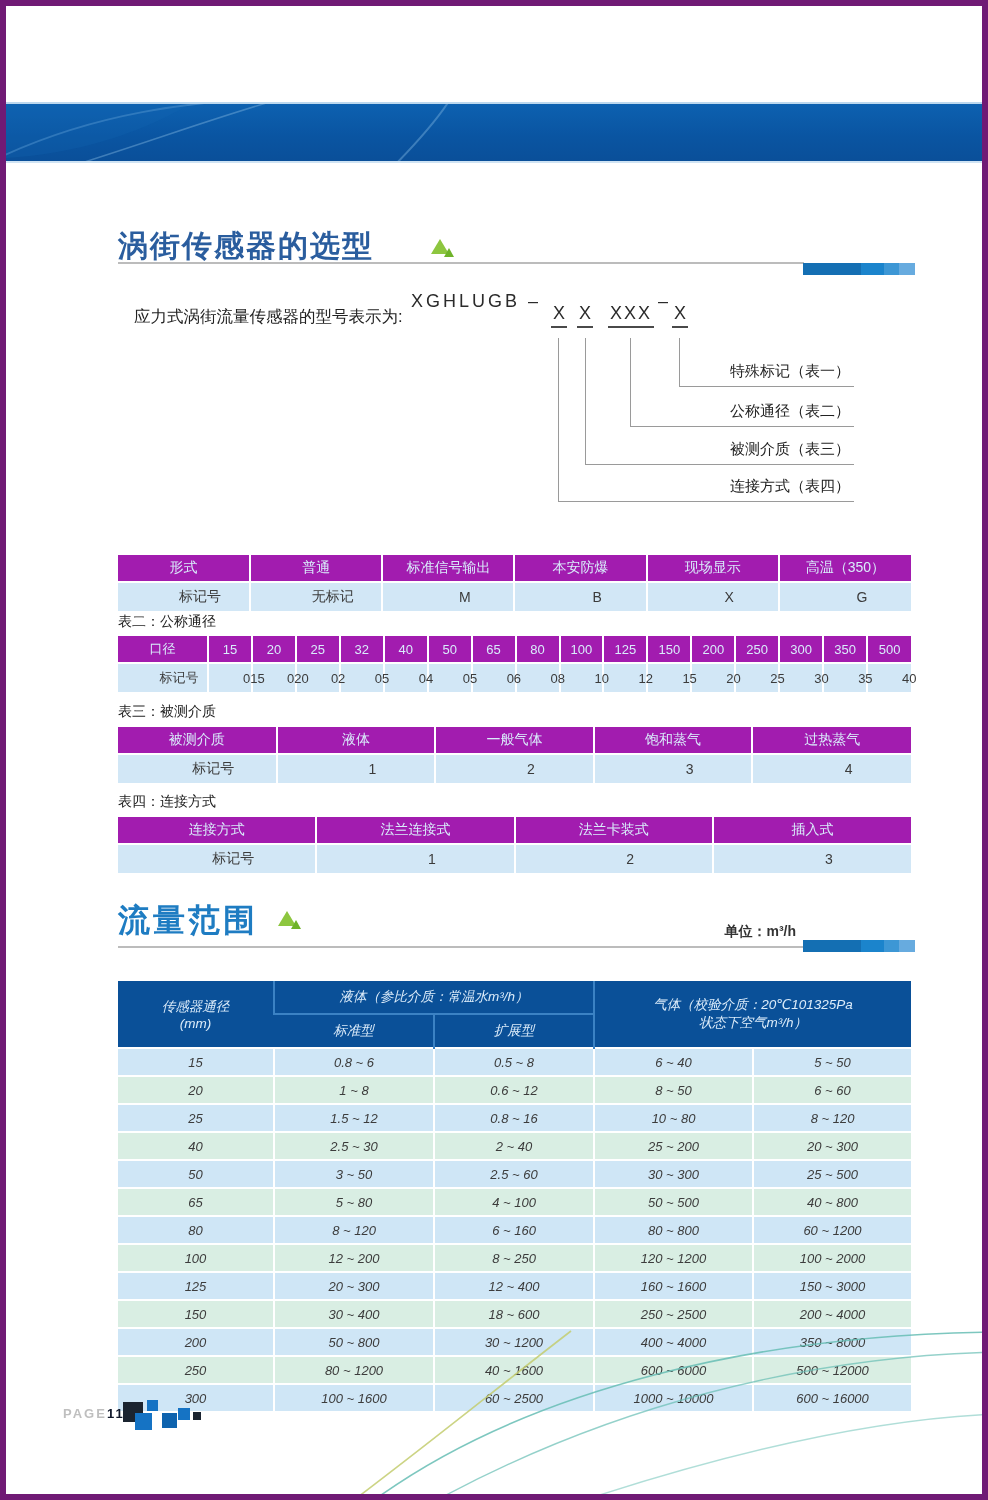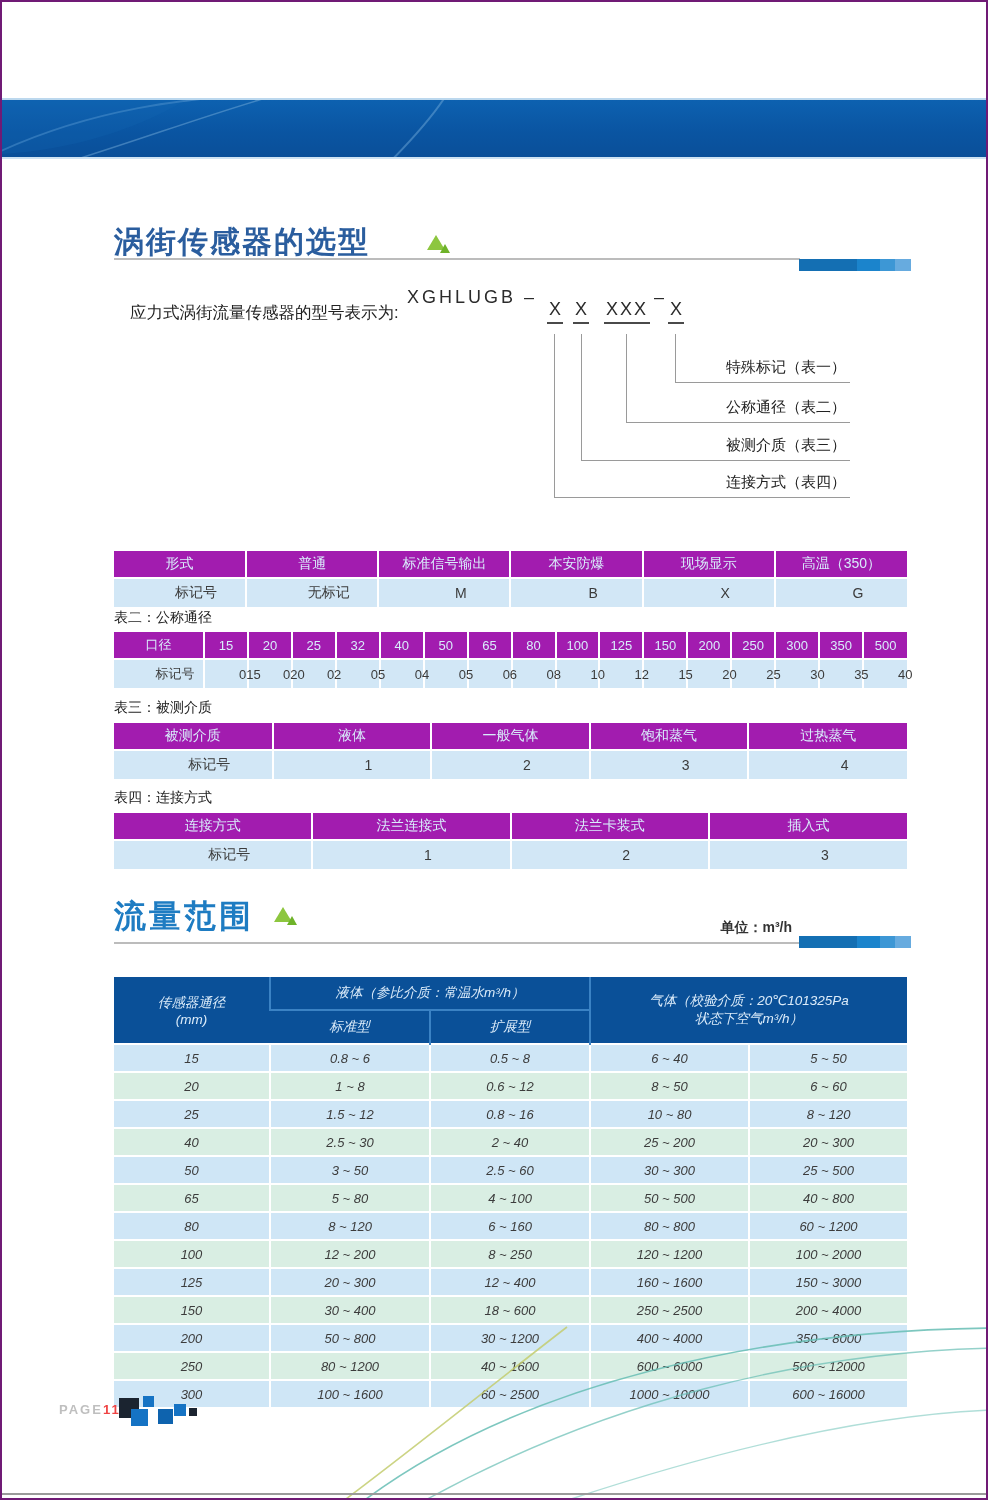--- a/index.html
+++ b/index.html
@@ -1,20 +1,20 @@
 <!DOCTYPE html>
 <html><head>
 <meta charset="utf-8">
 <style>
   html,body{margin:0;padding:0;background:#e8e8e8;}
   .page{
     position:relative;width:988px;height:1500px;margin:0 auto;
     background:#ffffff;overflow:hidden;
     font-family:"Liberation Sans","DejaVu Sans",sans-serif;
-    border:2px solid #701a75;box-sizing:border-box;
+    border:6px solid #701a75;box-sizing:border-box;
   }
   
   .banner-edge-top{position:absolute;left:0;top:96px;width:988px;height:2px;background:#bcd8ee;}
   .banner{position:absolute;left:0;top:98px;width:988px;height:57px;
     background:linear-gradient(180deg,#0d61b0 0%,#0a55a2 55%,#0a4f99 100%);}
   .banner-edge-bottom{position:absolute;left:0;top:155px;width:988px;height:2px;background:#cfe3f3;}
   
   .title1{position:absolute;left:112px;top:220px;font-family:"Liberation Serif","DejaVu Serif",serif;
     font-weight:bold;font-size:30px;color:#2a5d9e;letter-spacing:2px;}
   .title2{position:absolute;left:112px;top:893px;font-weight:bold;font-size:32px;color:#1e7cc2;letter-spacing:3px;}
@@ -49,21 +49,21 @@
   .flow tr.blue td{background:#cfe6f6;}
   .flow tr.mint td{background:#d9eee3;}
   .flow td + td{border-left:2px solid #ffffff;}
   .flow tbody td{border-top:2px solid #ffffff;}
   .fh-liquid,.fh-gas{border-left:2px solid #3b82c4;}
   .fh-sub{border-top:2px solid #3b82c4;}
   .fh-sub.second{border-left:2px solid #3b82c4;}
   
   .pagenum{position:absolute;left:57px;top:1400px;font-size:13px;font-weight:bold;letter-spacing:2px;}
   .pagenum .pg{color:#bfbfbf;}
-  .pagenum .num{color:#ef4444;}
+  .pagenum .num{color:#0f172a;}
   .sq{position:absolute;}
   .bottom-line{position:absolute;left:0;top:1491px;width:988px;height:2px;background:#9a9a9a;}
   svg{display:block;}
 </style>
 </head>
 <body>
 
 <div class="page">
 
   <div class="banner-edge-top"></div>

